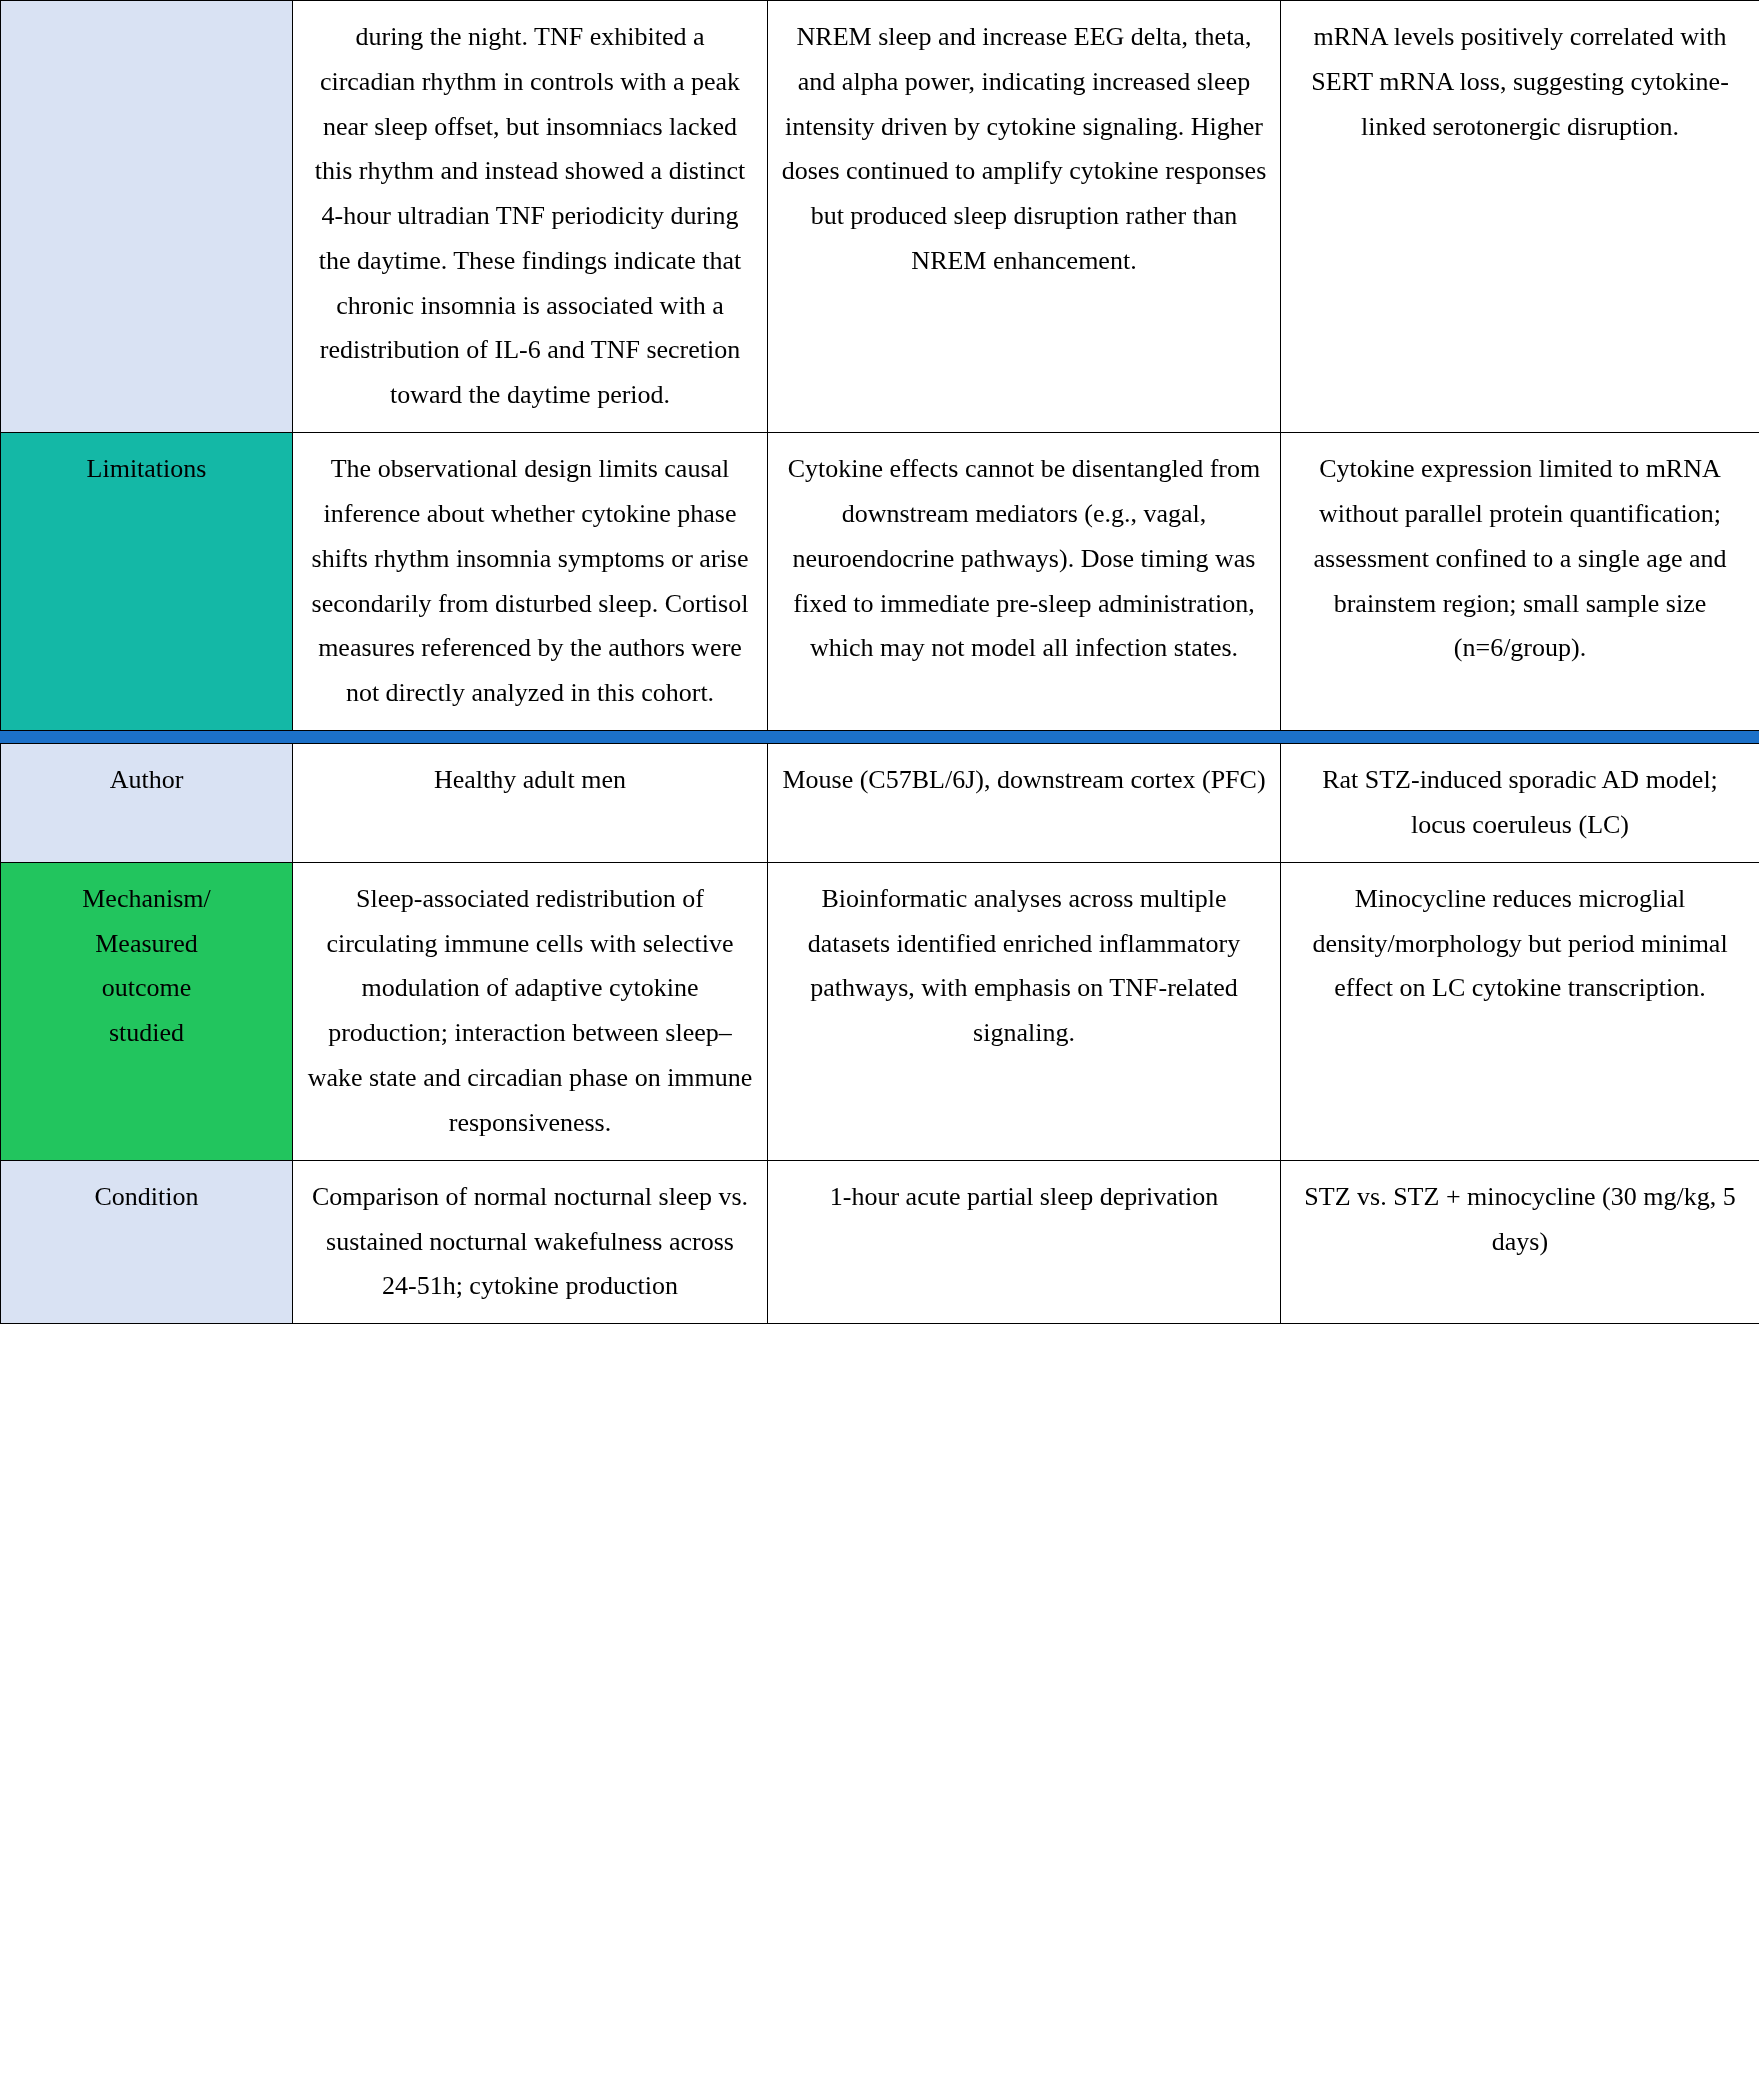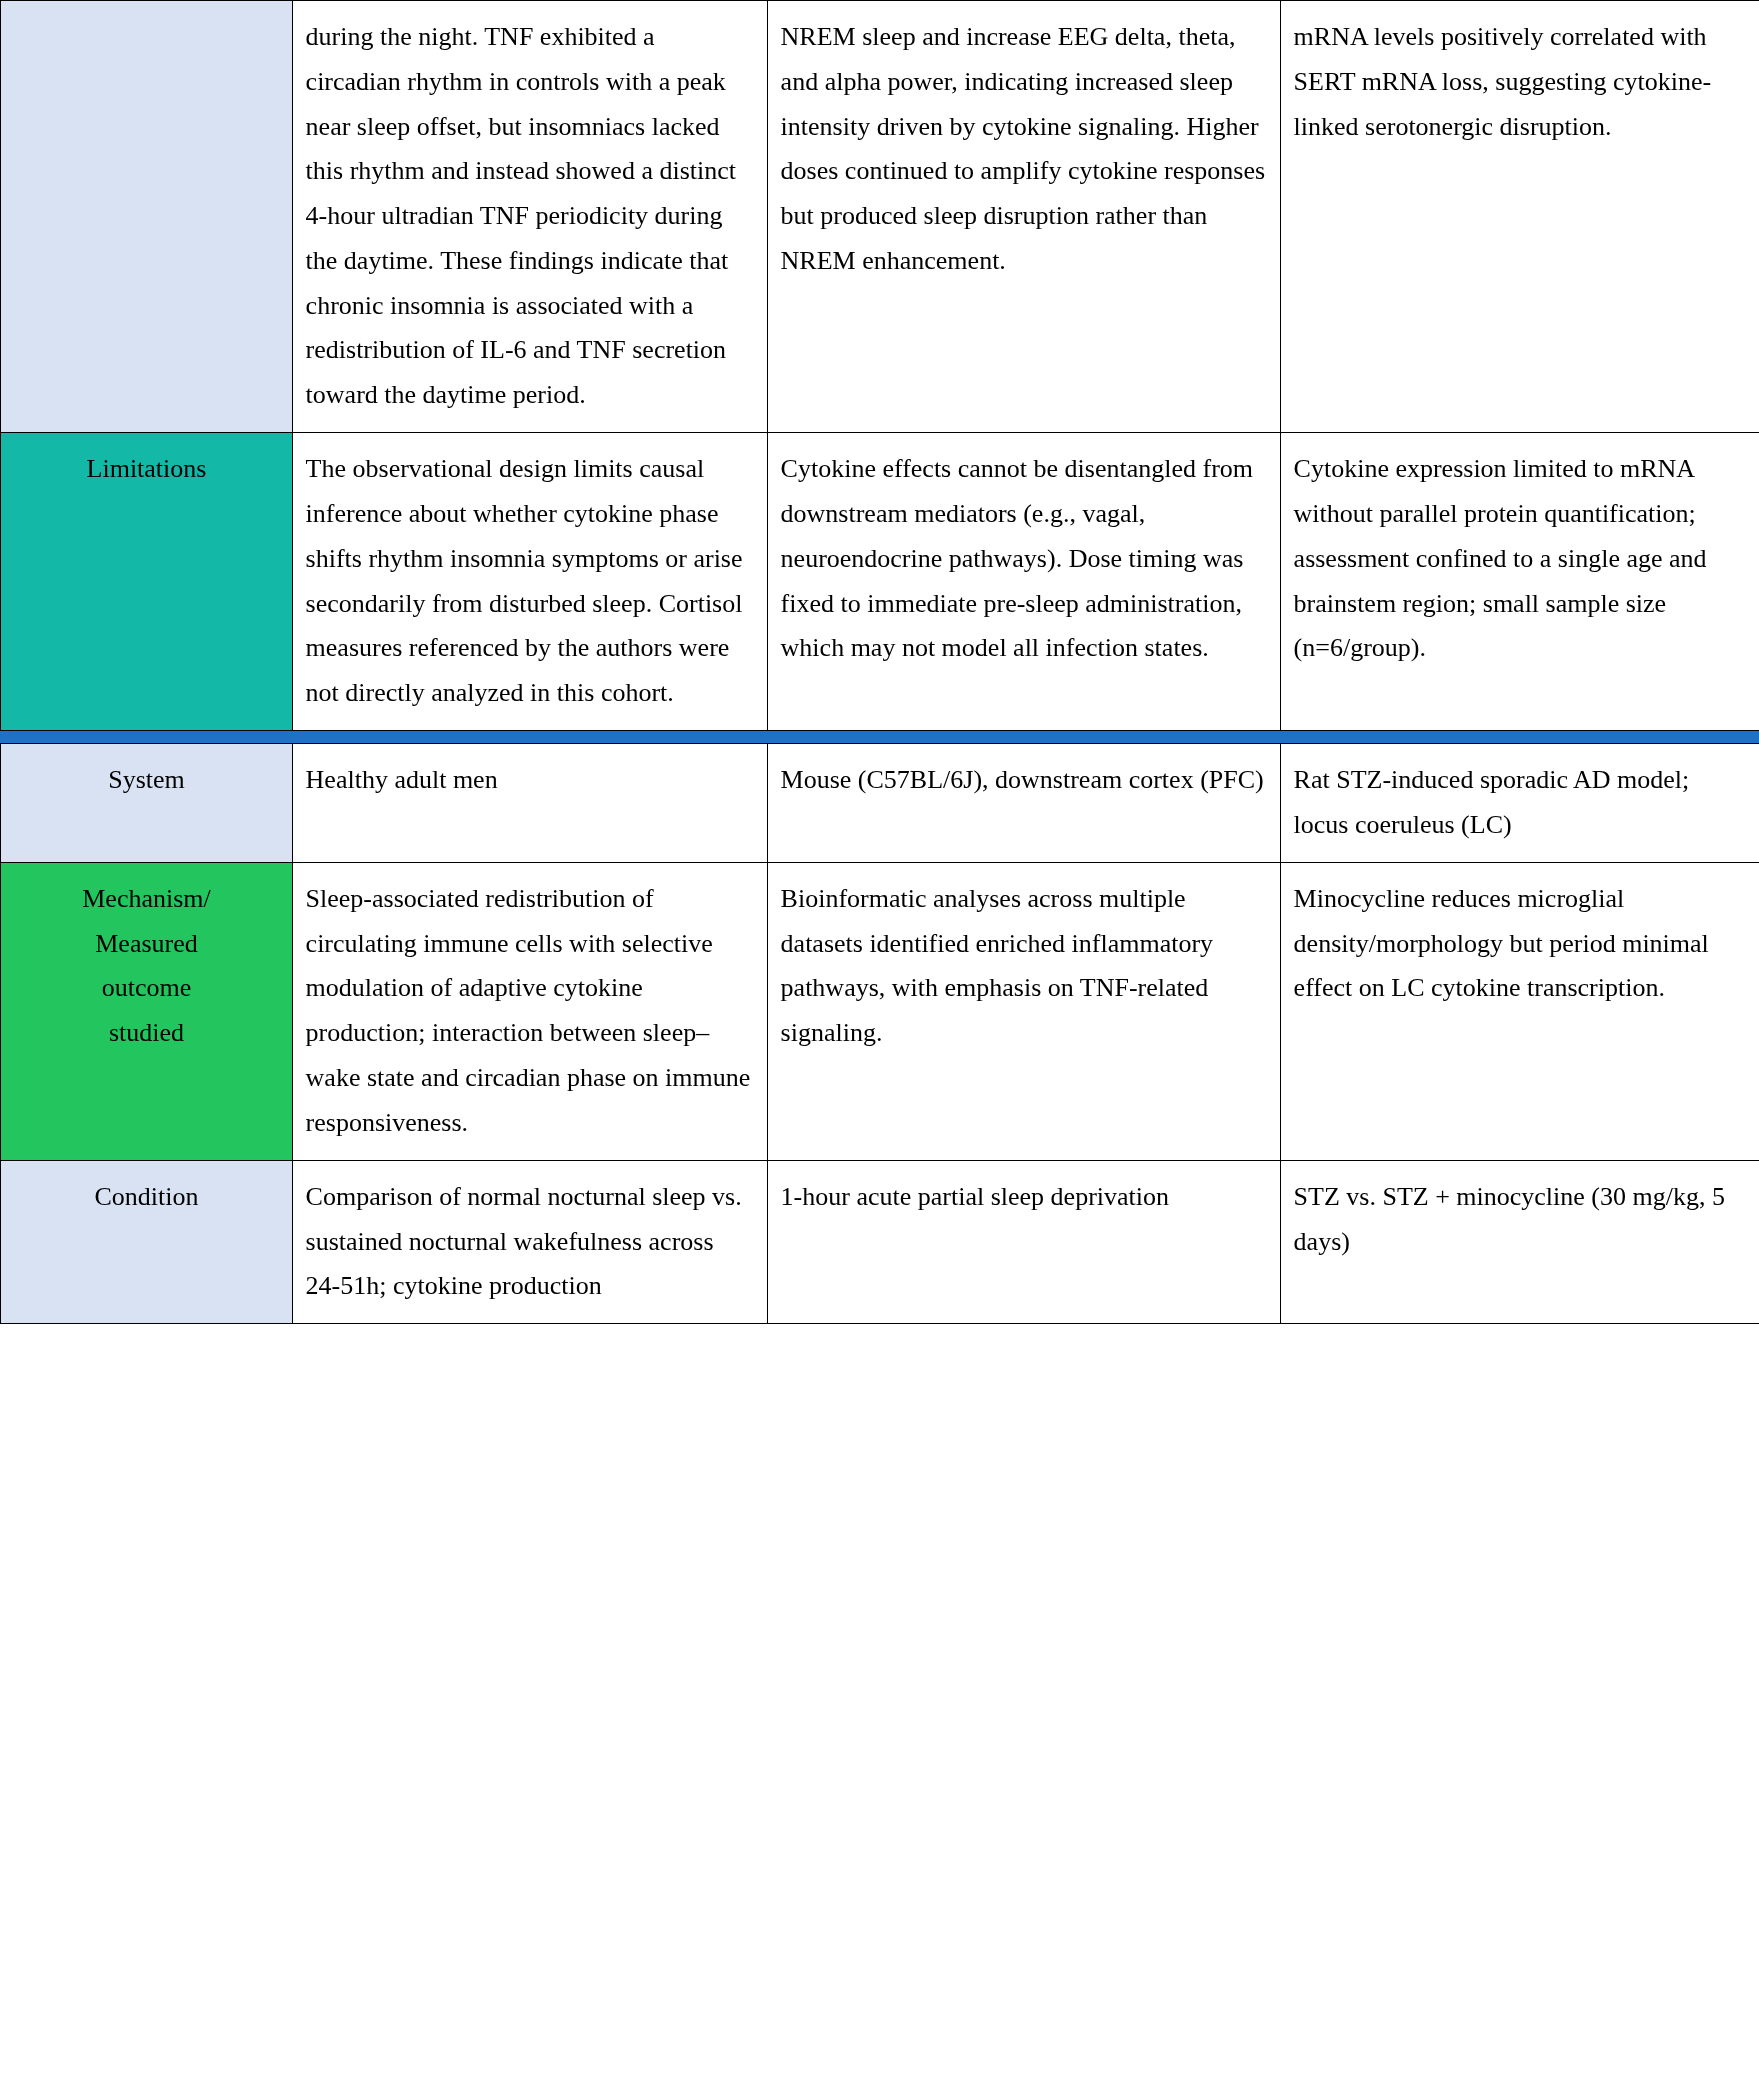--- a/index.html
+++ b/index.html
@@ -26,20 +26,21 @@
     width: 1760px;
     border-collapse: collapse;
     table-layout: fixed;
     font-size: 26px;
     line-height: 1.72;
   }
 
   table.tbl td {
     border: 1.7px solid #000000;
     vertical-align: top;
+    text-align: center;
     padding: 14.3px 12.6px 14.3px 12.6px;
     box-sizing: border-box;
   }
 
   
   col.c-label { width: 292px; }
   col.c-1     { width: 475px; }
   col.c-2     { width: 513px; }
   col.c-3     { width: 479px; }
 
@@ -96,21 +97,21 @@
 
   <table class="tbl tbl-bottom">
     <colgroup>
       <col class="c-label">
         <col class="c-1">
         <col class="c-2">
         <col class="c-3">
     </colgroup>
     <tbody>
       <tr>
-        <td class="label" style="background: rgb(217, 226, 243);">System</td>
+        <td class="label" style="background: rgb(217, 226, 243);">Author</td>
         <td class="body">Healthy adult men</td>
         <td class="body">Mouse (C57BL/6J), downstream cortex (PFC)</td>
         <td class="body">Rat STZ-induced sporadic AD model; locus coeruleus (LC)</td>
       </tr>
       <tr>
         <td class="label" style="background: #22c55e;">Mechanism/<br>Measured<br>outcome<br>studied</td>
         <td class="body">Sleep-associated redistribution of circulating immune cells with selective modulation of adaptive cytokine production; interaction between sleep–wake state and circadian phase on immune responsiveness.</td>
         <td class="body">Bioinformatic analyses across multiple datasets identified enriched inflammatory pathways, with emphasis on TNF-related signaling.</td>
         <td class="body">Minocycline reduces microglial density/morphology but period minimal effect on LC cytokine transcription.</td>
       </tr>

